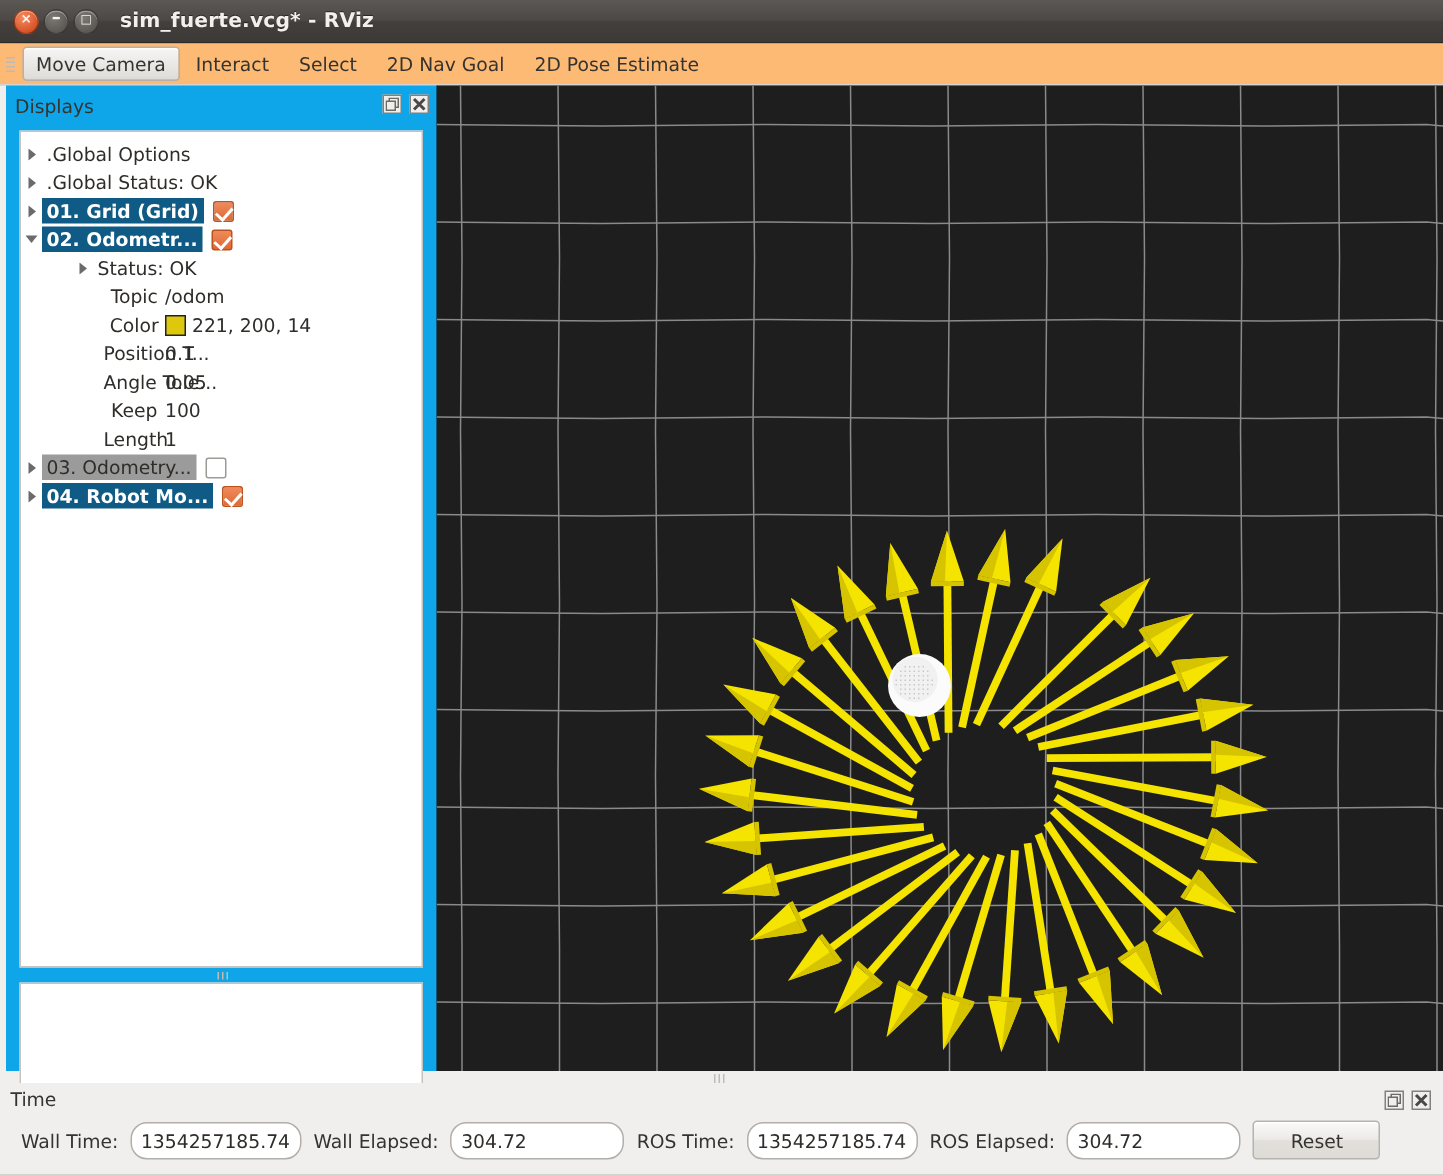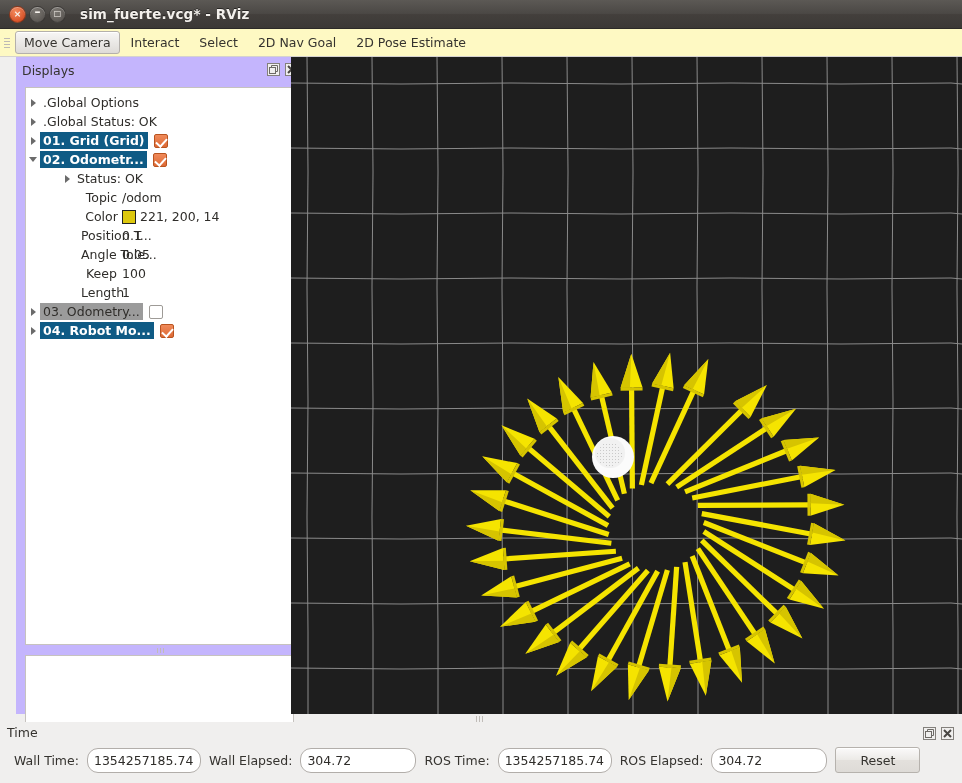--- a/index.html
+++ b/index.html
@@ -41,21 +41,21 @@
   .wbtn-max .g { font-size: 8px; }
   .wtitle {
     margin-left: 14px; color: #f3f0ec; font-weight: bold; font-size: 13.5px;
     text-shadow: 0 -1px 0 rgba(0,0,0,.5);
     letter-spacing: .1px;
   }
 
   
   .toolbar {
     position: absolute; left: 0; top: 29px; width: 962px; height: 28px;
-    background: #fef9c3;
+    background: #fdba74;
     border-bottom: 1px solid #d5d2cf;
     display: flex; align-items: center;
   }
   .tb-grip {
     width: 10px; height: 18px; margin-left: 2px; margin-right: 2px;
     display: flex; flex-direction: column; justify-content: center; gap: 2px; align-items: center;
   }
   .tb-grip i { display: block; width: 6px; height: 1px; background: #bdb9b5; }
   .tb-item {
     padding: 2px 8px; margin: 0 1px; font-size: 12.5px; color: #35332f;
@@ -63,22 +63,22 @@
     white-space: nowrap;
   }
   .tb-item.active {
     background: linear-gradient(180deg, #f7f6f5, #dedbd7);
     border: 1px solid #b4b0ab;
     box-shadow: inset 0 1px 0 #fff;
   }
 
   
   .dock-displays {
-    position: absolute; left: 16px; top: 57px; width: 288px; height: 657px;
-    background: #c4b5fd;
+    position: absolute; left: 4px; top: 57px; width: 288px; height: 657px;
+    background: #0ea5e9;
   }
   .dock-title {
     position: absolute; left: 6px; top: 6px; font-size: 12.5px; color: #35332f;
   }
   .dock-btns { position: absolute; right: 6px; top: 6px; display: flex; gap: 5px; }
   .dockbtn {
     width: 13px; height: 13px; border: 1px solid #83807c; color: #6d6a66;
     display: flex; align-items: center; justify-content: center;
     font-size: 9px; line-height: 1; background: #f0efee;
   }

